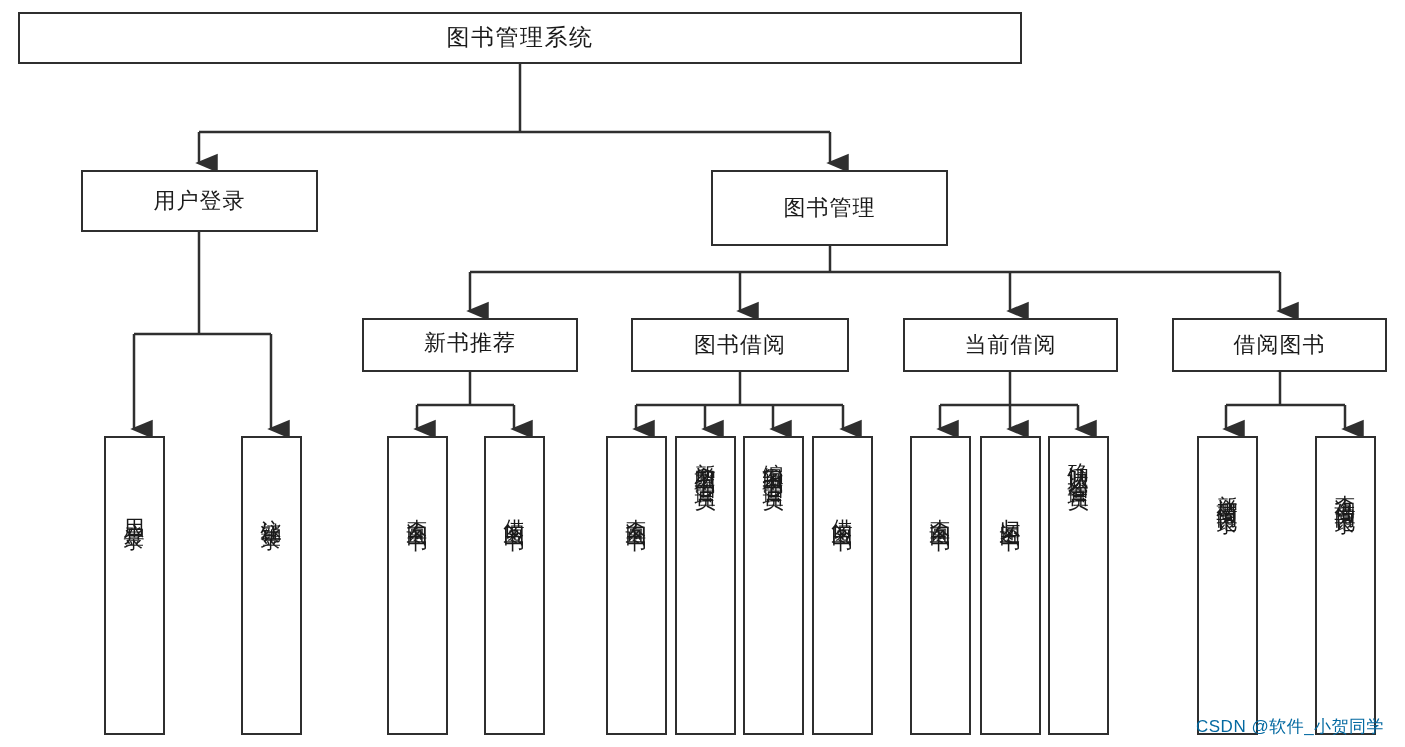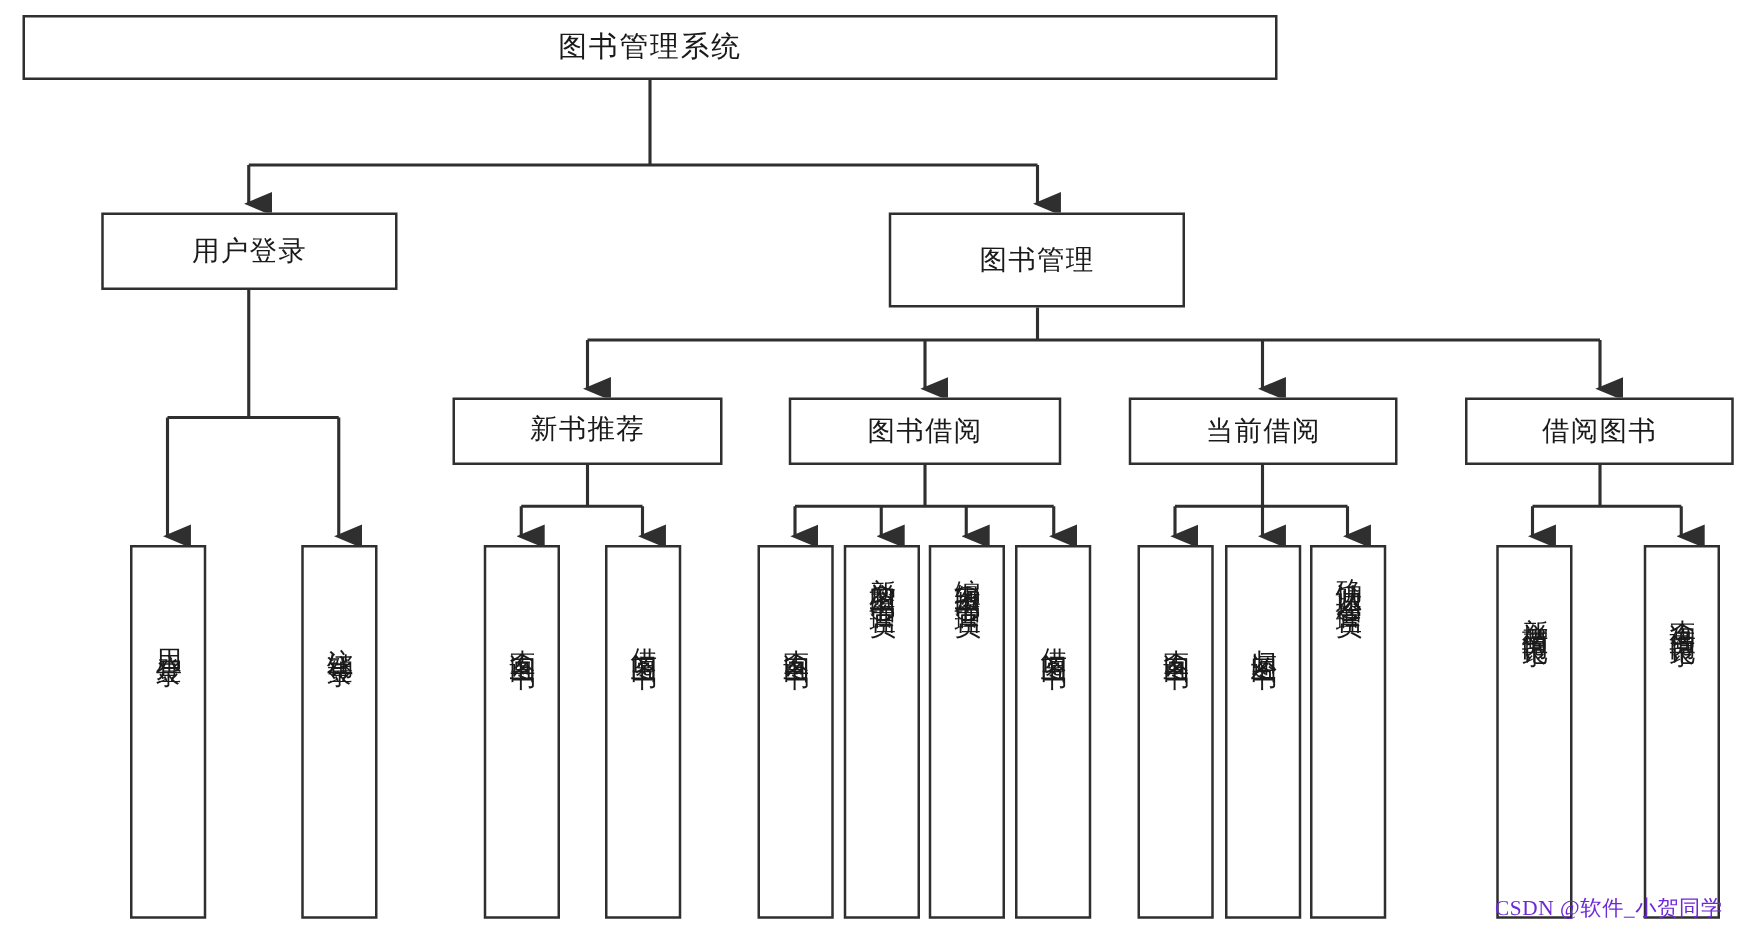--- a/index.html
+++ b/index.html
@@ -64,26 +64,25 @@
     font-size: 21px;
     letter-spacing: 4px;
     line-height: 1;
     white-space: nowrap;
   }
   .node.vert.tall-pad {
     padding-top: 8px;
   }
   .watermark {
     position: absolute;
-    color: #6d28d9;
+    color: #0369a1;
     font-size: 17px;
     white-space: nowrap;
     z-index: 3;
     letter-spacing: 0.5px;
-    font-family: Liberation Serif, serif;
   }
 </style>
 </head>
 <body>
 
 <div id="canvas">
 
   <svg class="wires" viewBox="0 0 1405 747" xmlns="http://www.w3.org/2000/svg">
     <defs>
       <marker id="arrow" viewBox="0 0 12 12" refX="6" refY="10" markerWidth="9" markerHeight="9" orient="auto-start-reverse">

